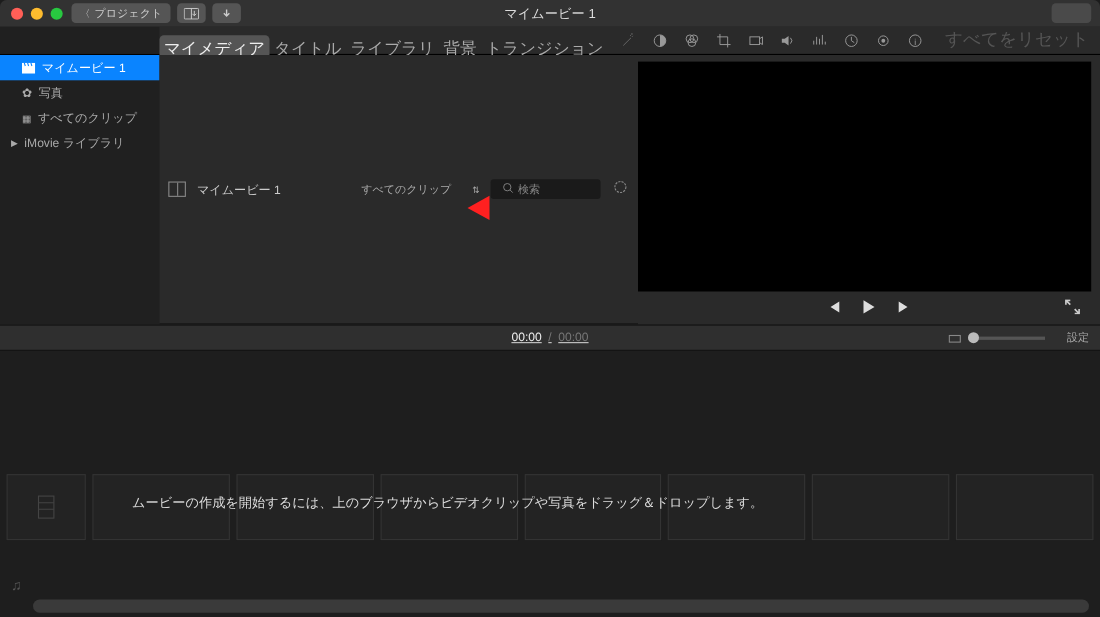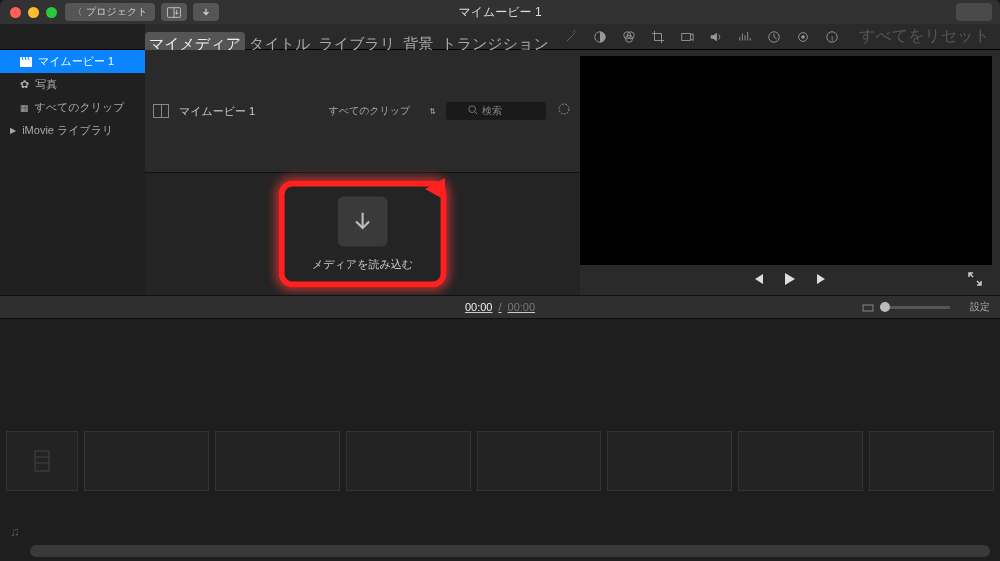--- a/index.html
+++ b/index.html
@@ -38,21 +38,21 @@
   .sb-item { padding:4px 10px 4px 20px; display:flex; align-items:center; gap:6px;}
   .sb-item.sel { background:#0a84ff; color:#fff;}
   .sb-ico { width:12px;height:10px; display:inline-block;}
   
   
   .browser-hdr { height:24px; background:#2a2a2a; display:flex; align-items:center; padding:0 8px; gap:10px; border-bottom:1px solid #111; flex:1;}
   .grid-ico { width:16px;height:14px; border:1px solid #888; position:relative;}
   .grid-ico::before { content:""; position:absolute; left:50%; top:0;bottom:0;width:1px;background:#888;}
   .bh-title { font-size:11px; color:#ccc;}
   .clips-sel { margin-left:auto; font-size:10px; color:#aaa; display:flex;align-items:center;gap:19px;}
-  .search { display:flex;align-items:center; background:#1a1a1a; border-radius:3px; padding:2px 22px; width:100px; font-size:10px; color:#888; gap:4px;}
+  .search { display:flex;align-items:center; background:#1a1a1a; border-radius:3px; padding:2px 11px; width:100px; font-size:10px; color:#888; gap:4px;}
   .filter-ico { width:16px;}
   
   .center-col { flex:1; display:flex; flex-direction:column; background:#242424;}
   .browser-body { flex:1; position:relative; background:#242424;}
   
   
   .import-wrap { position:absolute; left:50%; top:50%; transform:translate(-50%,-50%); }
   .import-highlight { border:6px solid #ff2020; border-radius:14px; padding:10px 28px; box-shadow: 0 0 10px 3px rgba(255,60,60,0.6); }
   .import-box { width:50px; height:50px; background:#3a3a3a; border-radius:6px; display:flex;align-items:center;justify-content:center; margin:0 auto 10px;}
   .import-box svg { width:26px;height:26px; stroke:#bbb; fill:none; stroke-width:2;}
@@ -230,32 +230,20 @@
               <circle cx="5" cy="5" r="4" fill="none" stroke="#888"></circle>
               <line x1="8" y1="8" x2="11" y2="11" stroke="#888"></line>
             </svg>
         </span>
         <span>検索</span>
       </div>
       <div class="filter-ico">
         <svg width="16" height="14" viewBox="0 0 16 14">
             <circle cx="8" cy="7" r="5" fill="none" stroke="#888" stroke-dasharray="2 1"></circle>
           </svg>
-      </div>
-    </div>
-    <div class="browser-body">
-      <div class="import-wrap">
-        <div class="import-highlight">
-          <div class="import-box">
-            <svg viewBox="0 0 24 24">
-                <path d="M12 4 L12 18 M6 12 L12 18 L18 12"></path>
-              </svg>
-          </div>
-          <div class="import-label">メディアを読み込む</div>
-        </div>
       </div>
     </div>
   </div>
 
   <div class="preview-col">
     <div class="preview"></div>
     <div class="playback">
       <span class="pico">
         <svg width="14" height="12" viewBox="0 0 14 12">
             <path d="M2 1 L2 11 M12 1 L4 6 L12 11 Z" fill="#ddd"></path>
@@ -316,15 +304,16 @@
         </svg>
     </div>
     <div class="tl-ph"></div>
     <div class="tl-ph"></div>
     <div class="tl-ph"></div>
     <div class="tl-ph"></div>
     <div class="tl-ph"></div>
     <div class="tl-ph"></div>
     <div class="tl-ph"></div>
   </div>
+  <div class="tl-msg">ムービーの作成を開始するには、上のブラウザからビデオクリップや写真をドラッグ＆ドロップします。</div>
   <div class="audio-row">♫</div>
   <div class="tl-bottom-bar"></div>
 </div>
 
 </body></html>

